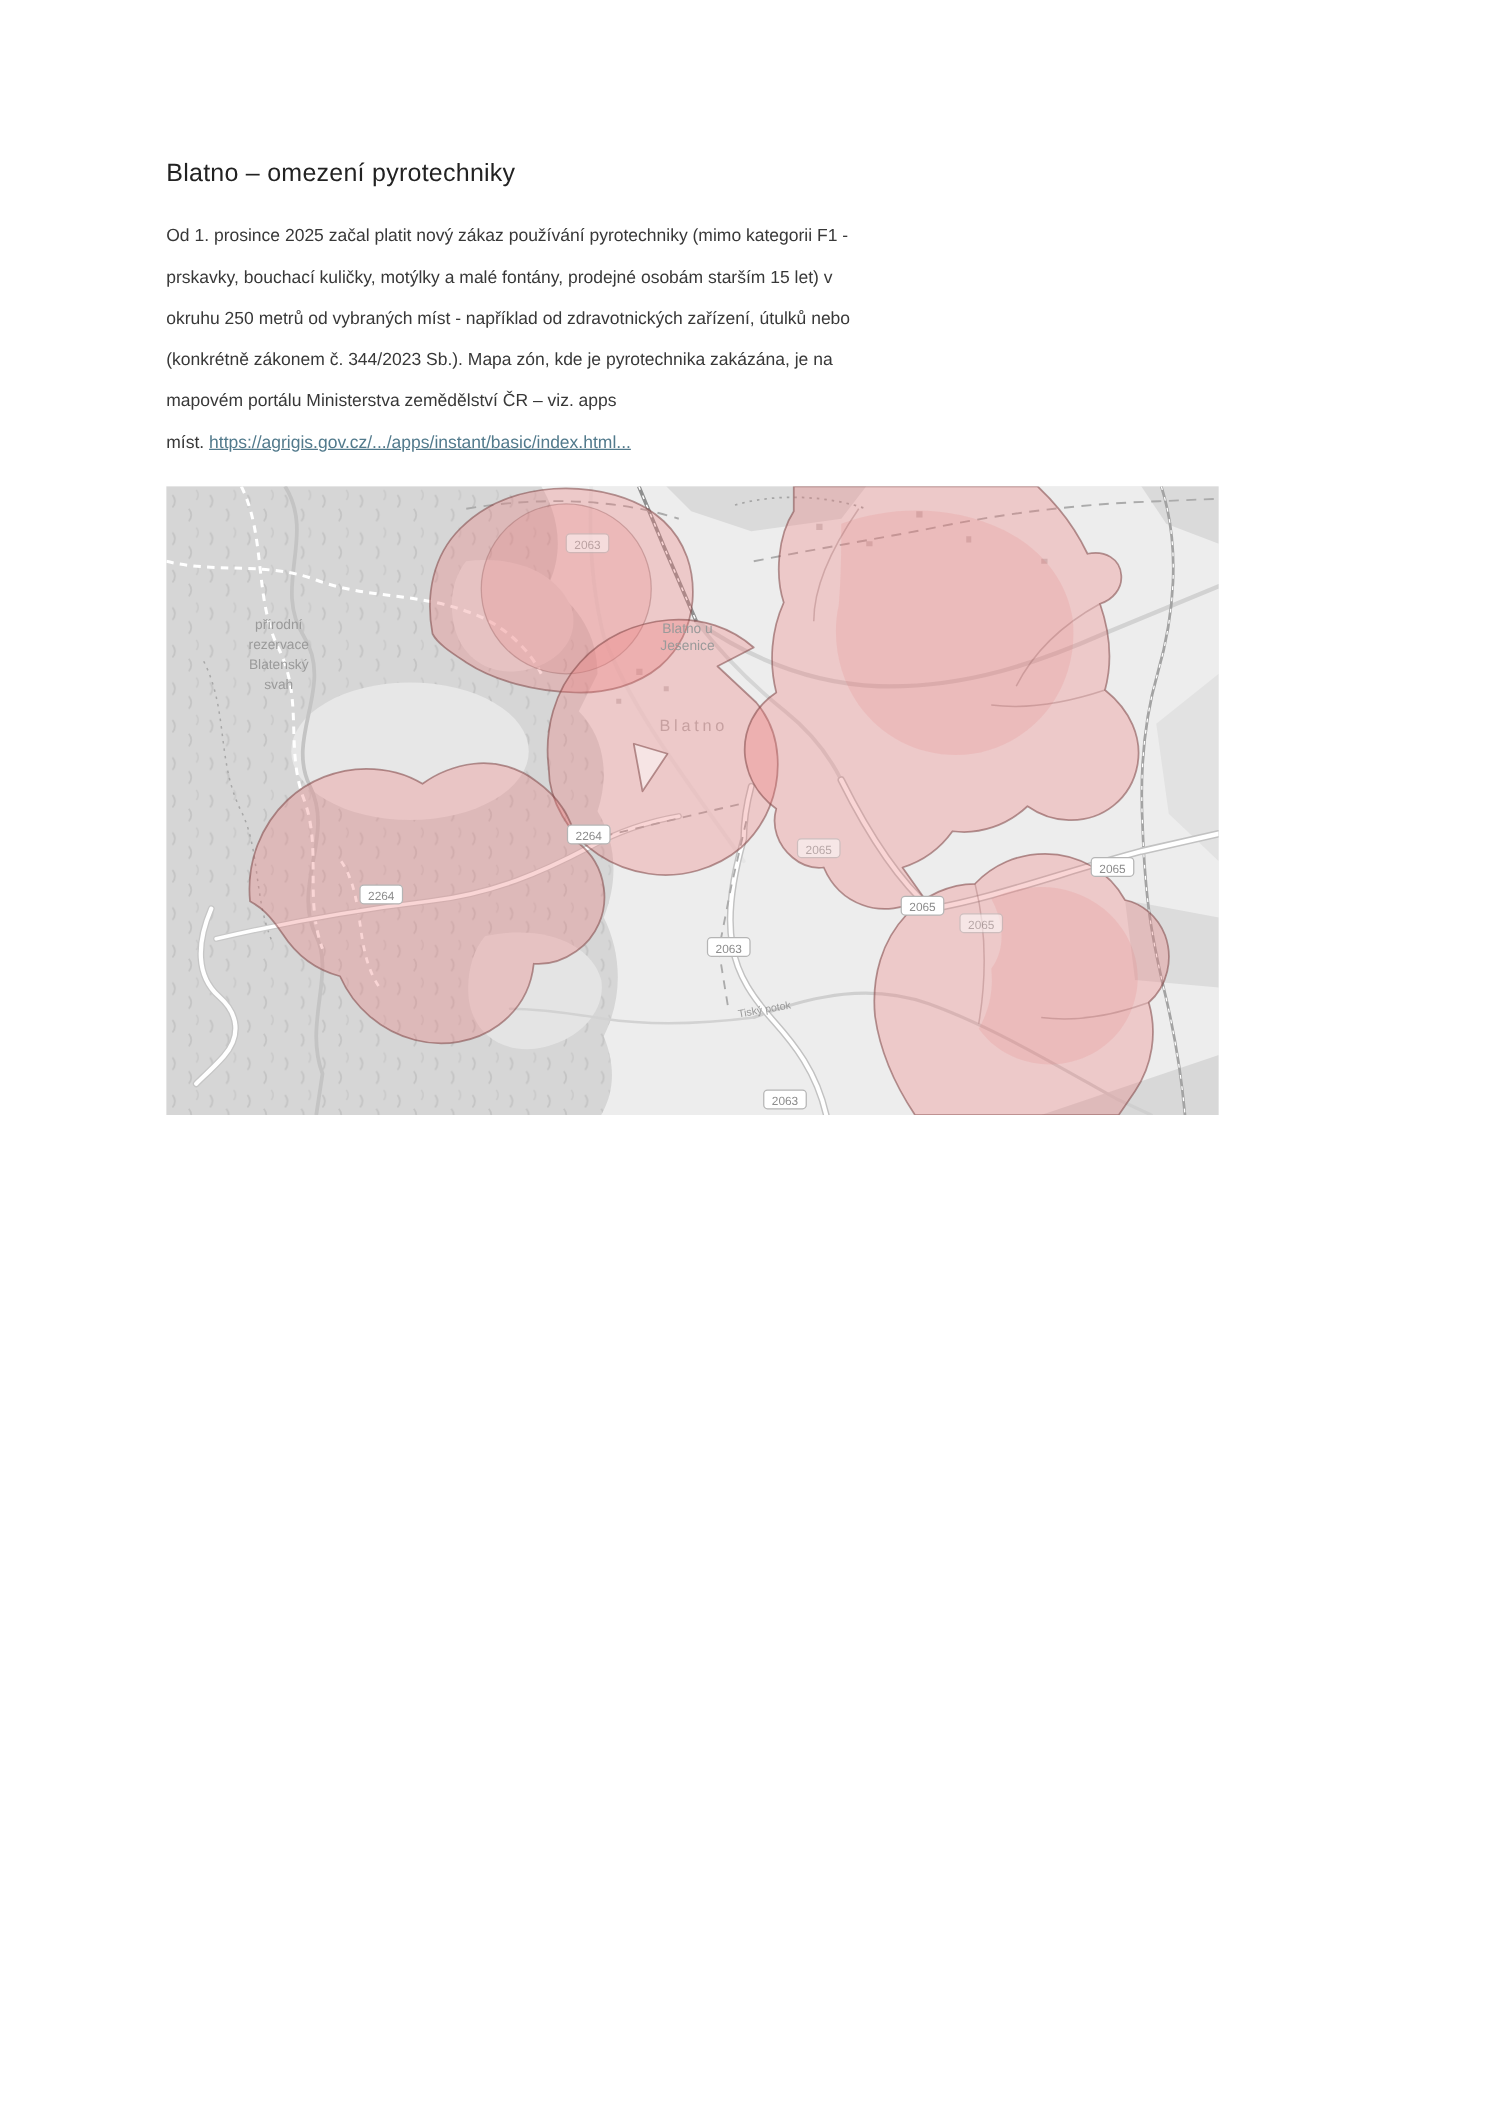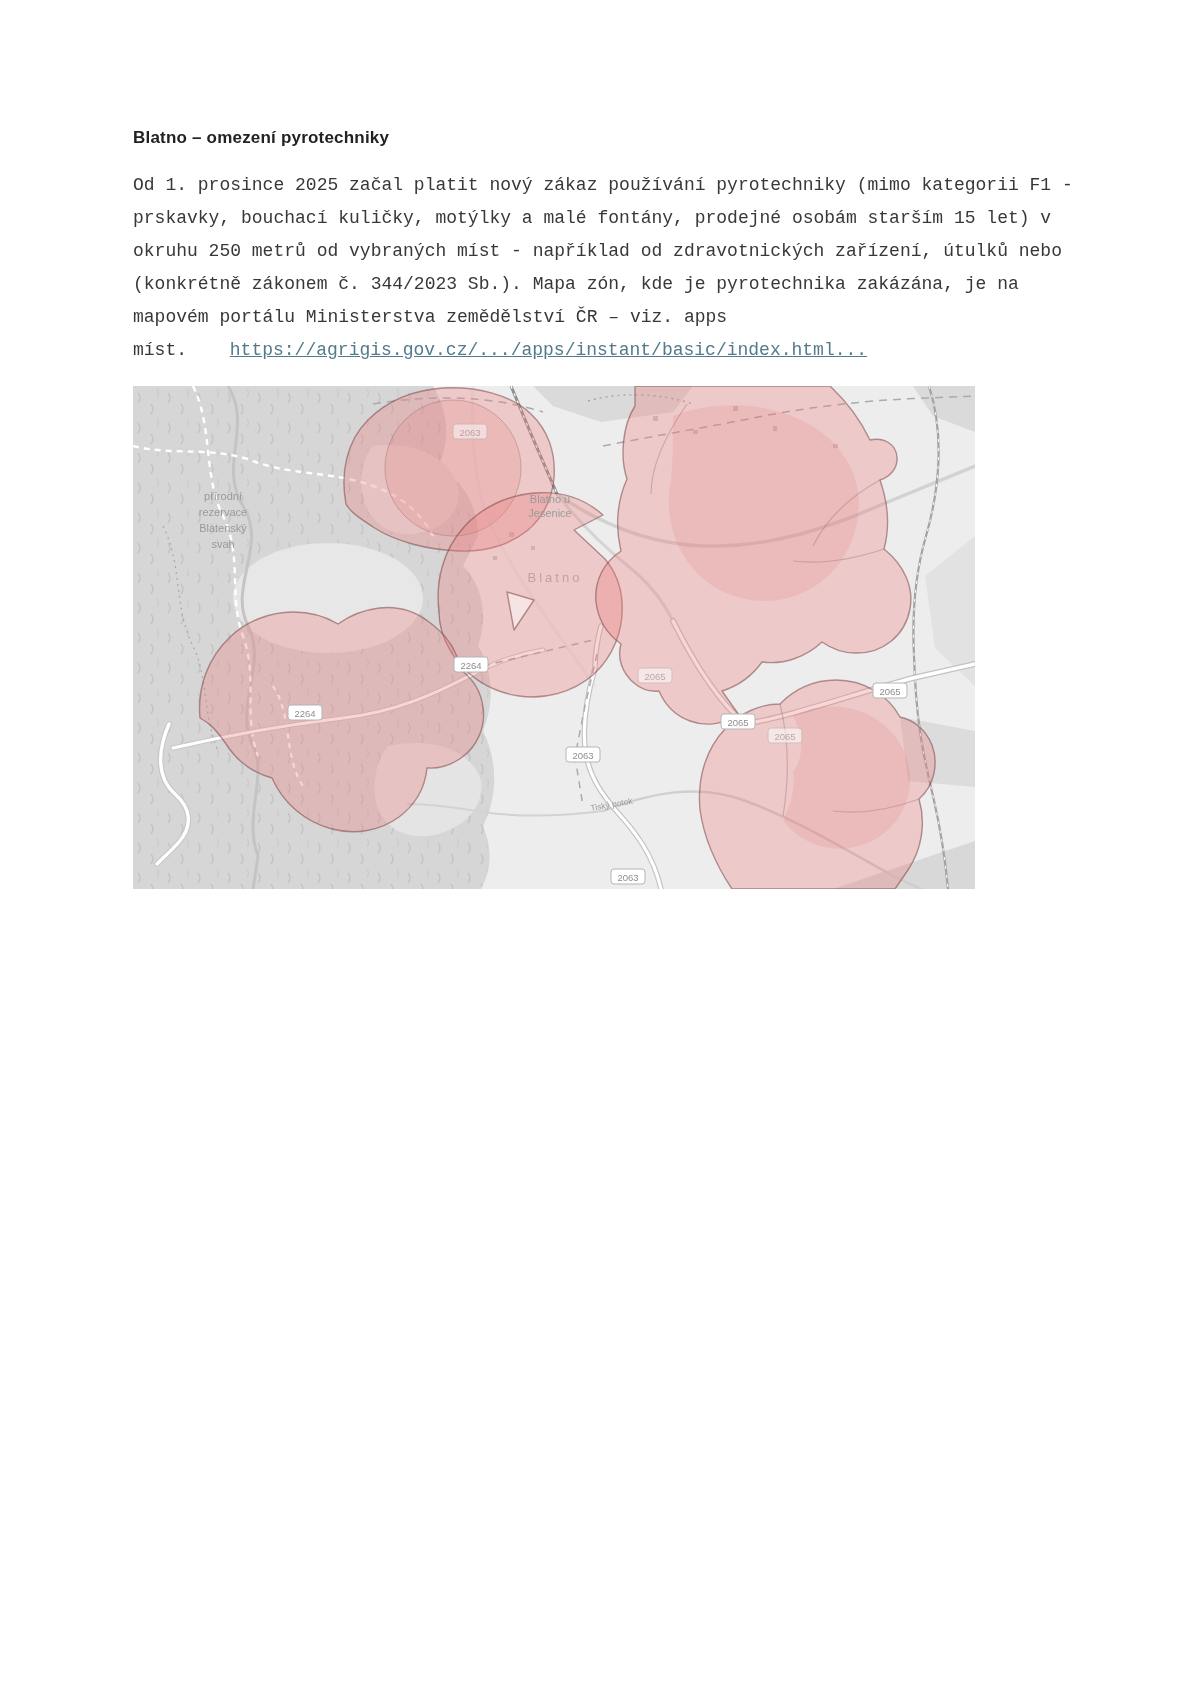--- a/index.html
+++ b/index.html
@@ -1,22 +1,22 @@
 <!DOCTYPE html>
 <html><head>
 <meta charset="utf-8">
 <style>
   html,body{margin:0;padding:0;background:#ffffff;}
   body{width:1191px;min-height:1684px;font-family:"Liberation Sans",sans-serif;color:#2e2e2e;}
   .page{position:relative;width:1191px;min-height:1684px;}
   .content{position:absolute;left:133px;top:128px;width:845px;}
-  .doc-title{font-size:17px;font-weight:700;color:#222;margin:0 0 21px 0;letter-spacing:.2px;}
-  .para{font-size:18px;line-height:33px;color:#383838;font-family:Liberation Mono, monospace;}
+  .doc-title{font-size:20px;font-weight:400;color:#222;margin:0 0 21px 0;letter-spacing:.2px;}
+  .para{font-size:14px;line-height:33px;color:#383838;}
   .para .line{white-space:nowrap;}
-  .doc-link{text-decoration:underline;cursor:pointer;margin-left:32px;}
+  .doc-link{text-decoration:underline;cursor:pointer;}
   .map-wrap{margin-top:19px;width:842px;height:503px;overflow:hidden;background:#ededed;}
   svg text{font-family:"Liberation Sans",sans-serif;}
   .roadbox rect{fill:#ffffff;stroke:#b5b5b5;stroke-width:1;}
   .roadbox text{font-size:9.5px;fill:#8d8d8d;text-anchor:middle;}
   .place-label{fill:#9a9a9a;font-size:11px;text-anchor:middle;}
 </style>
 </head>
 <body>
 
 <div class="page">

